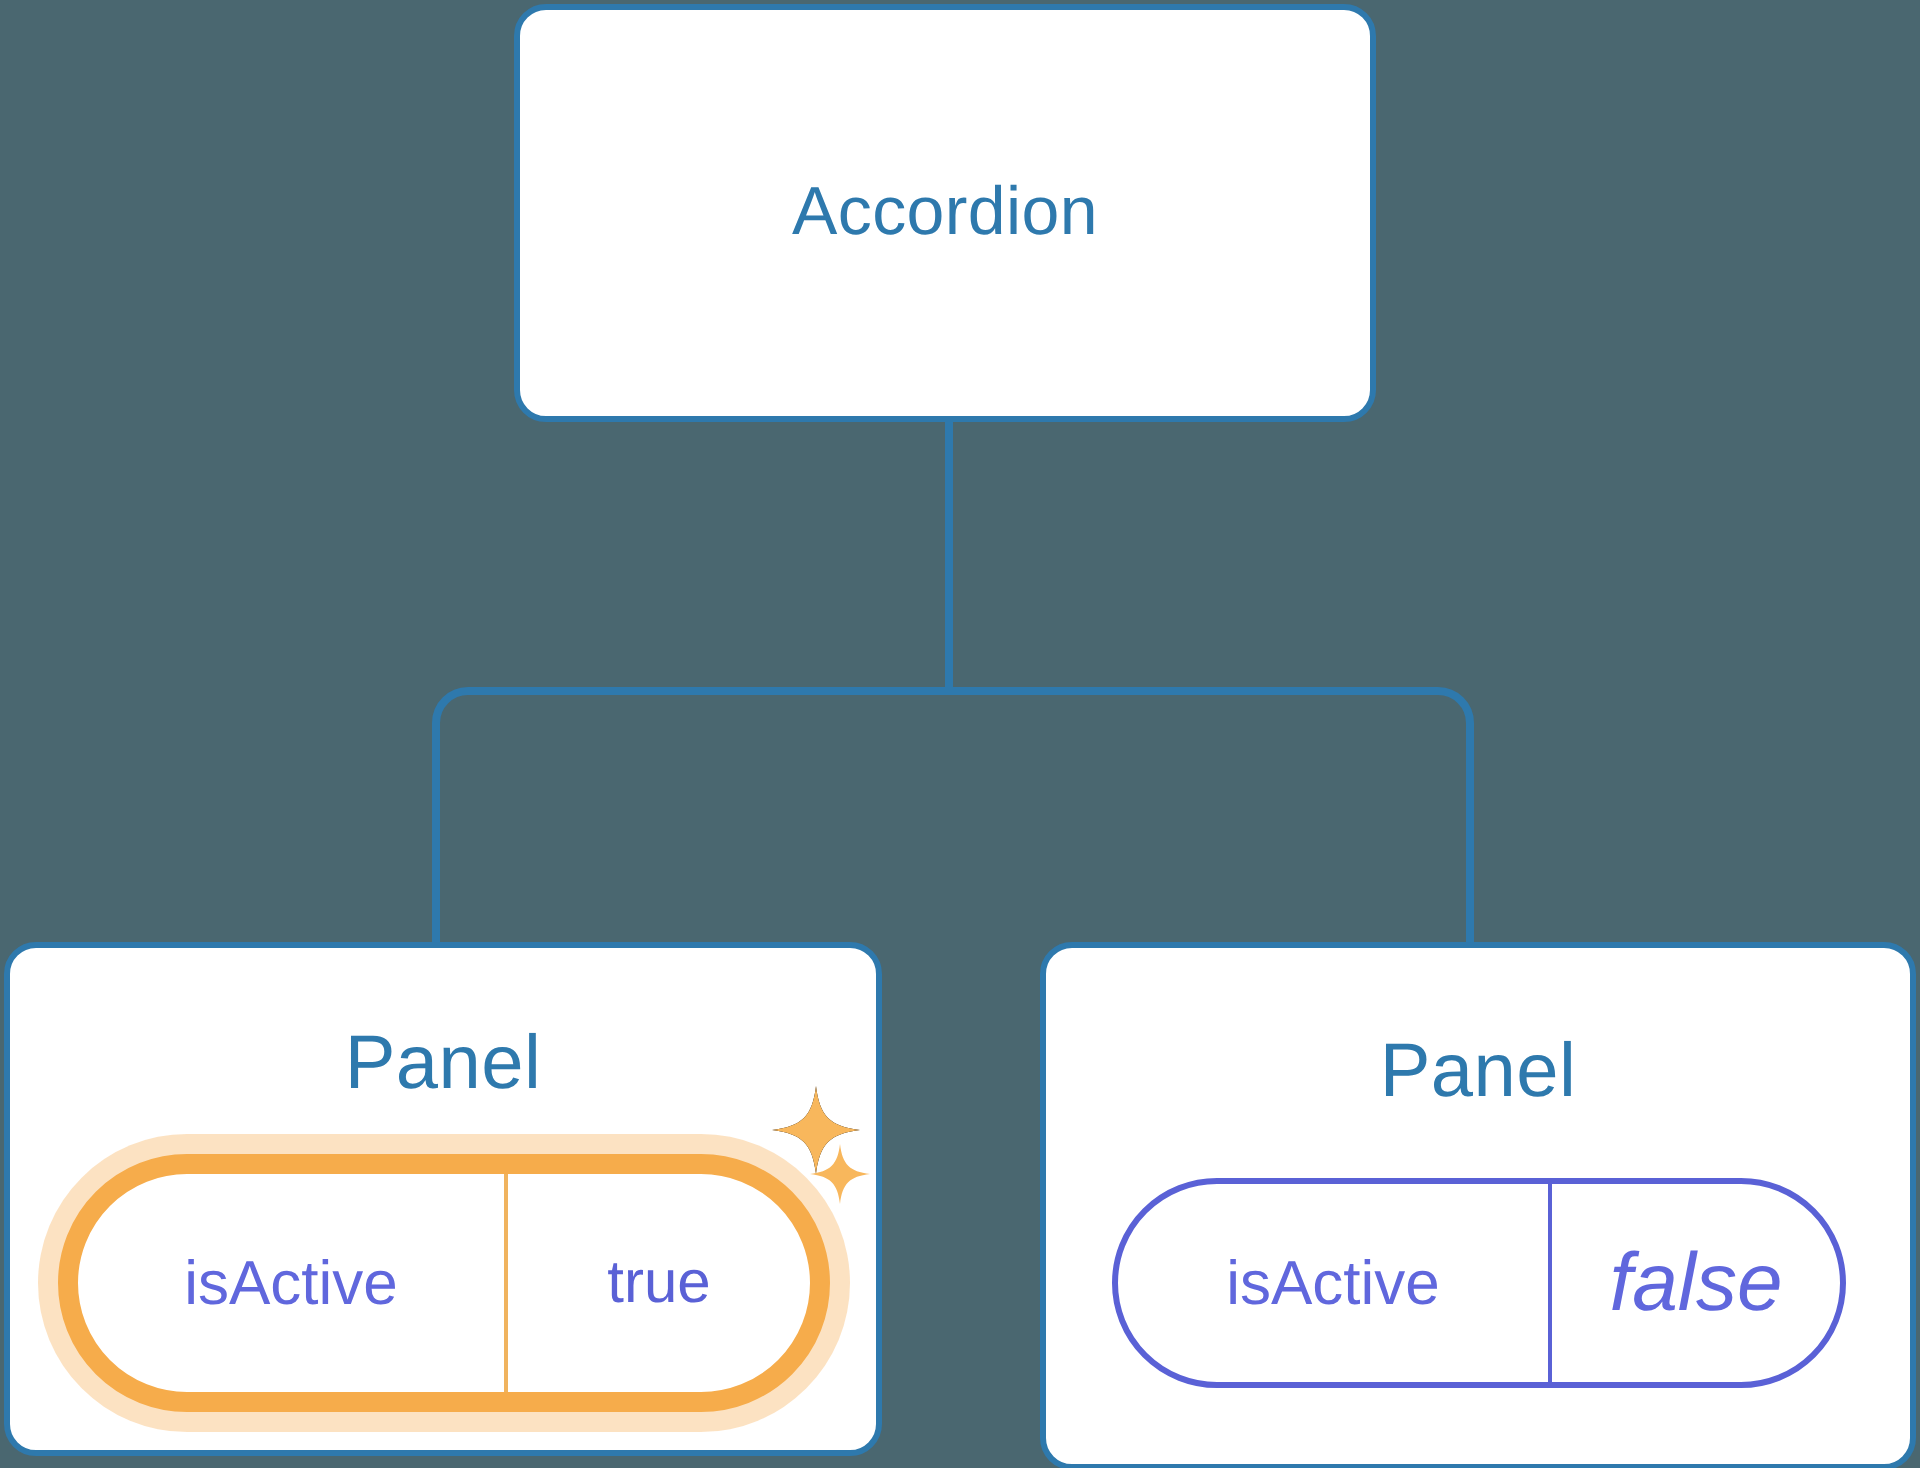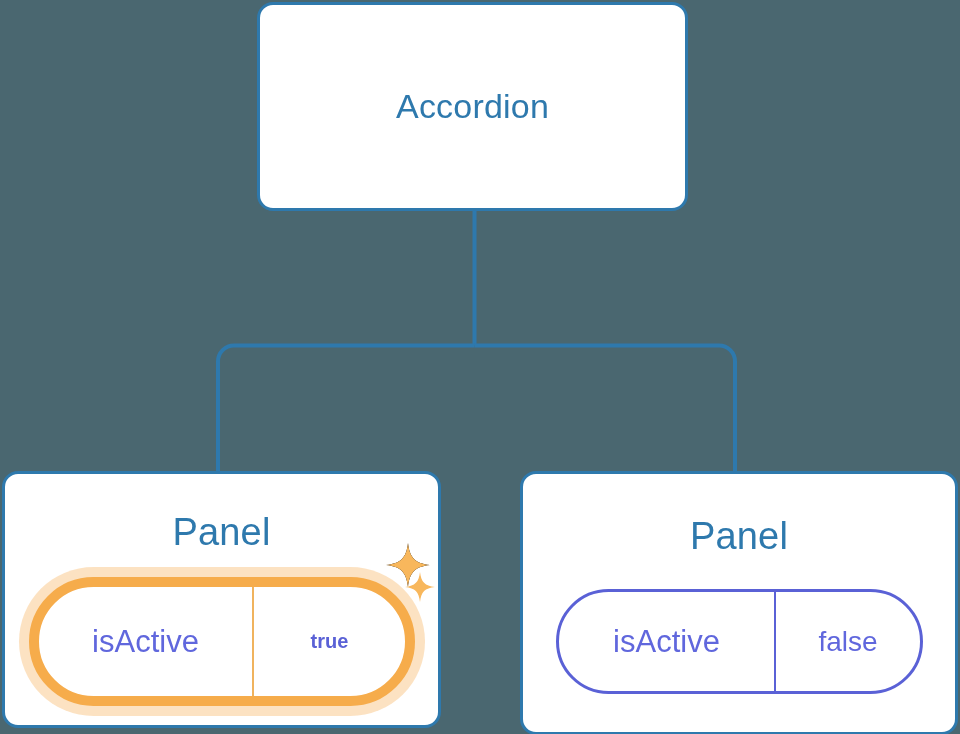--- a/index.html
+++ b/index.html
@@ -128,24 +128,24 @@
   .pill-key, .pill-val {
     display: flex;
     align-items: center;
     justify-content: center;
     box-sizing: border-box;
     color: #6067dd;
     white-space: nowrap;
   }
 
   #pill-left .pill-key   { flex: 0 0 213px; font-size: 31px; }
-  #pill-left .pill-val   { flex: 1 1 auto;  font-size: 20px; font-weight: bold; color: #5a61d6; }
+  #pill-left .pill-val   { flex: 1 1 auto;  font-size: 30px; font-weight: normal; color: #5a61d6; }
 
   #pill-right .pill-key  { flex: 0 0 215px; font-size: 31px; }
-  #pill-right .pill-val  { flex: 1 1 auto;  font-size: 28px; color: #6067dd; }
+  #pill-right .pill-val  { flex: 1 1 auto;  font-size: 41px; color: #6067dd; font-style: italic; }
 
   
   .sparkle {
     position: absolute;
     pointer-events: none;
   }
   #sparkle-big   { left: 386px; top: 543px; width: 44px; height: 44px; }
   #sparkle-small { left: 405px; top: 572px; width: 30px; height: 30px; }
 </style>
 </head>

